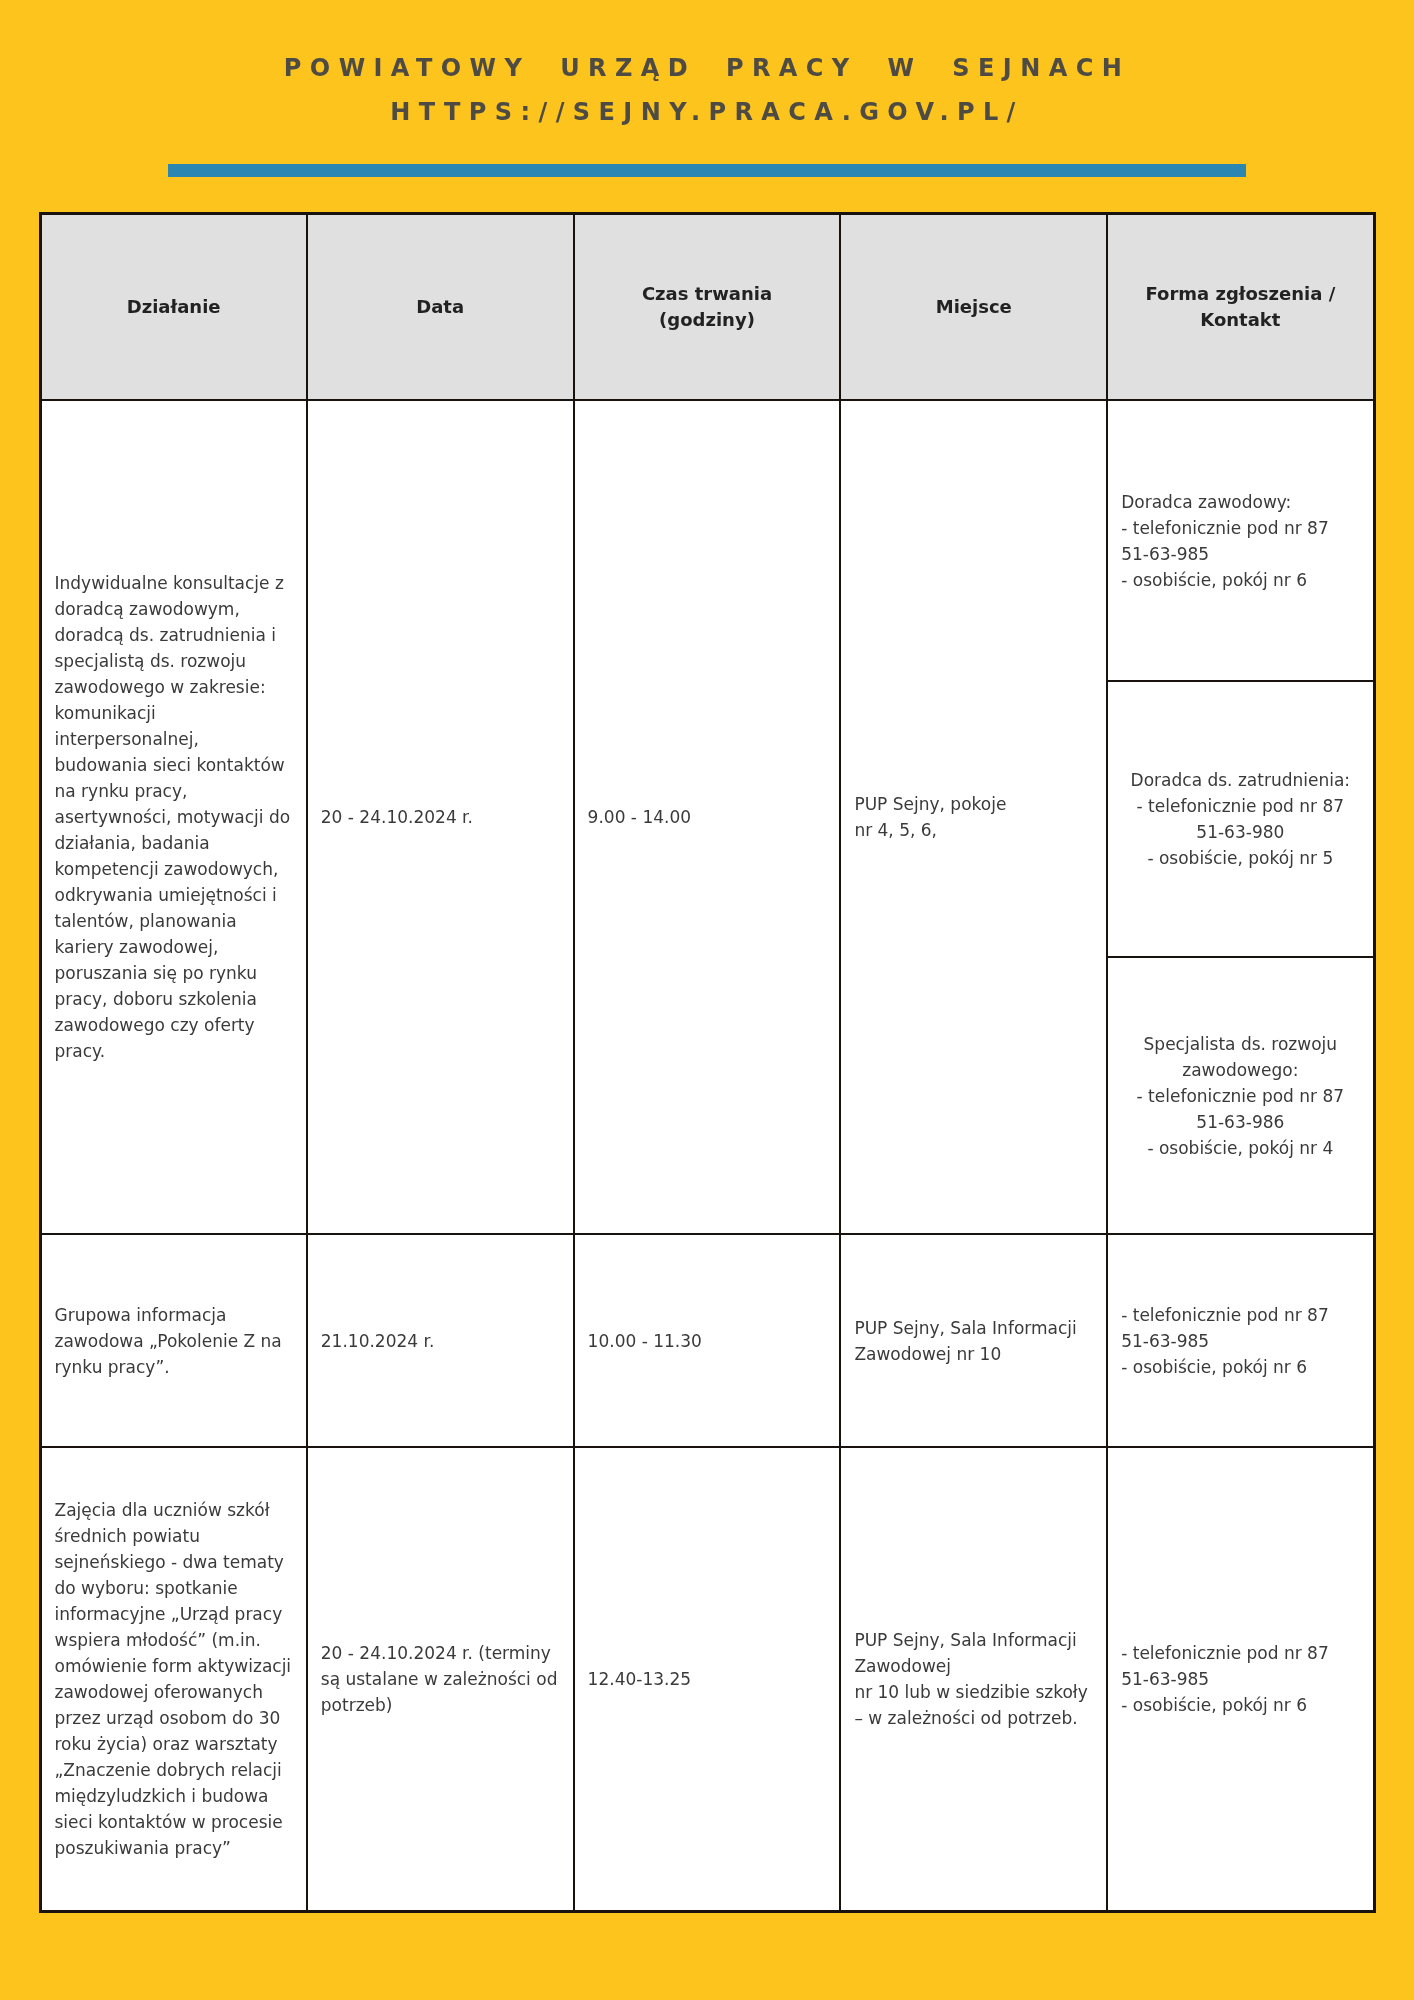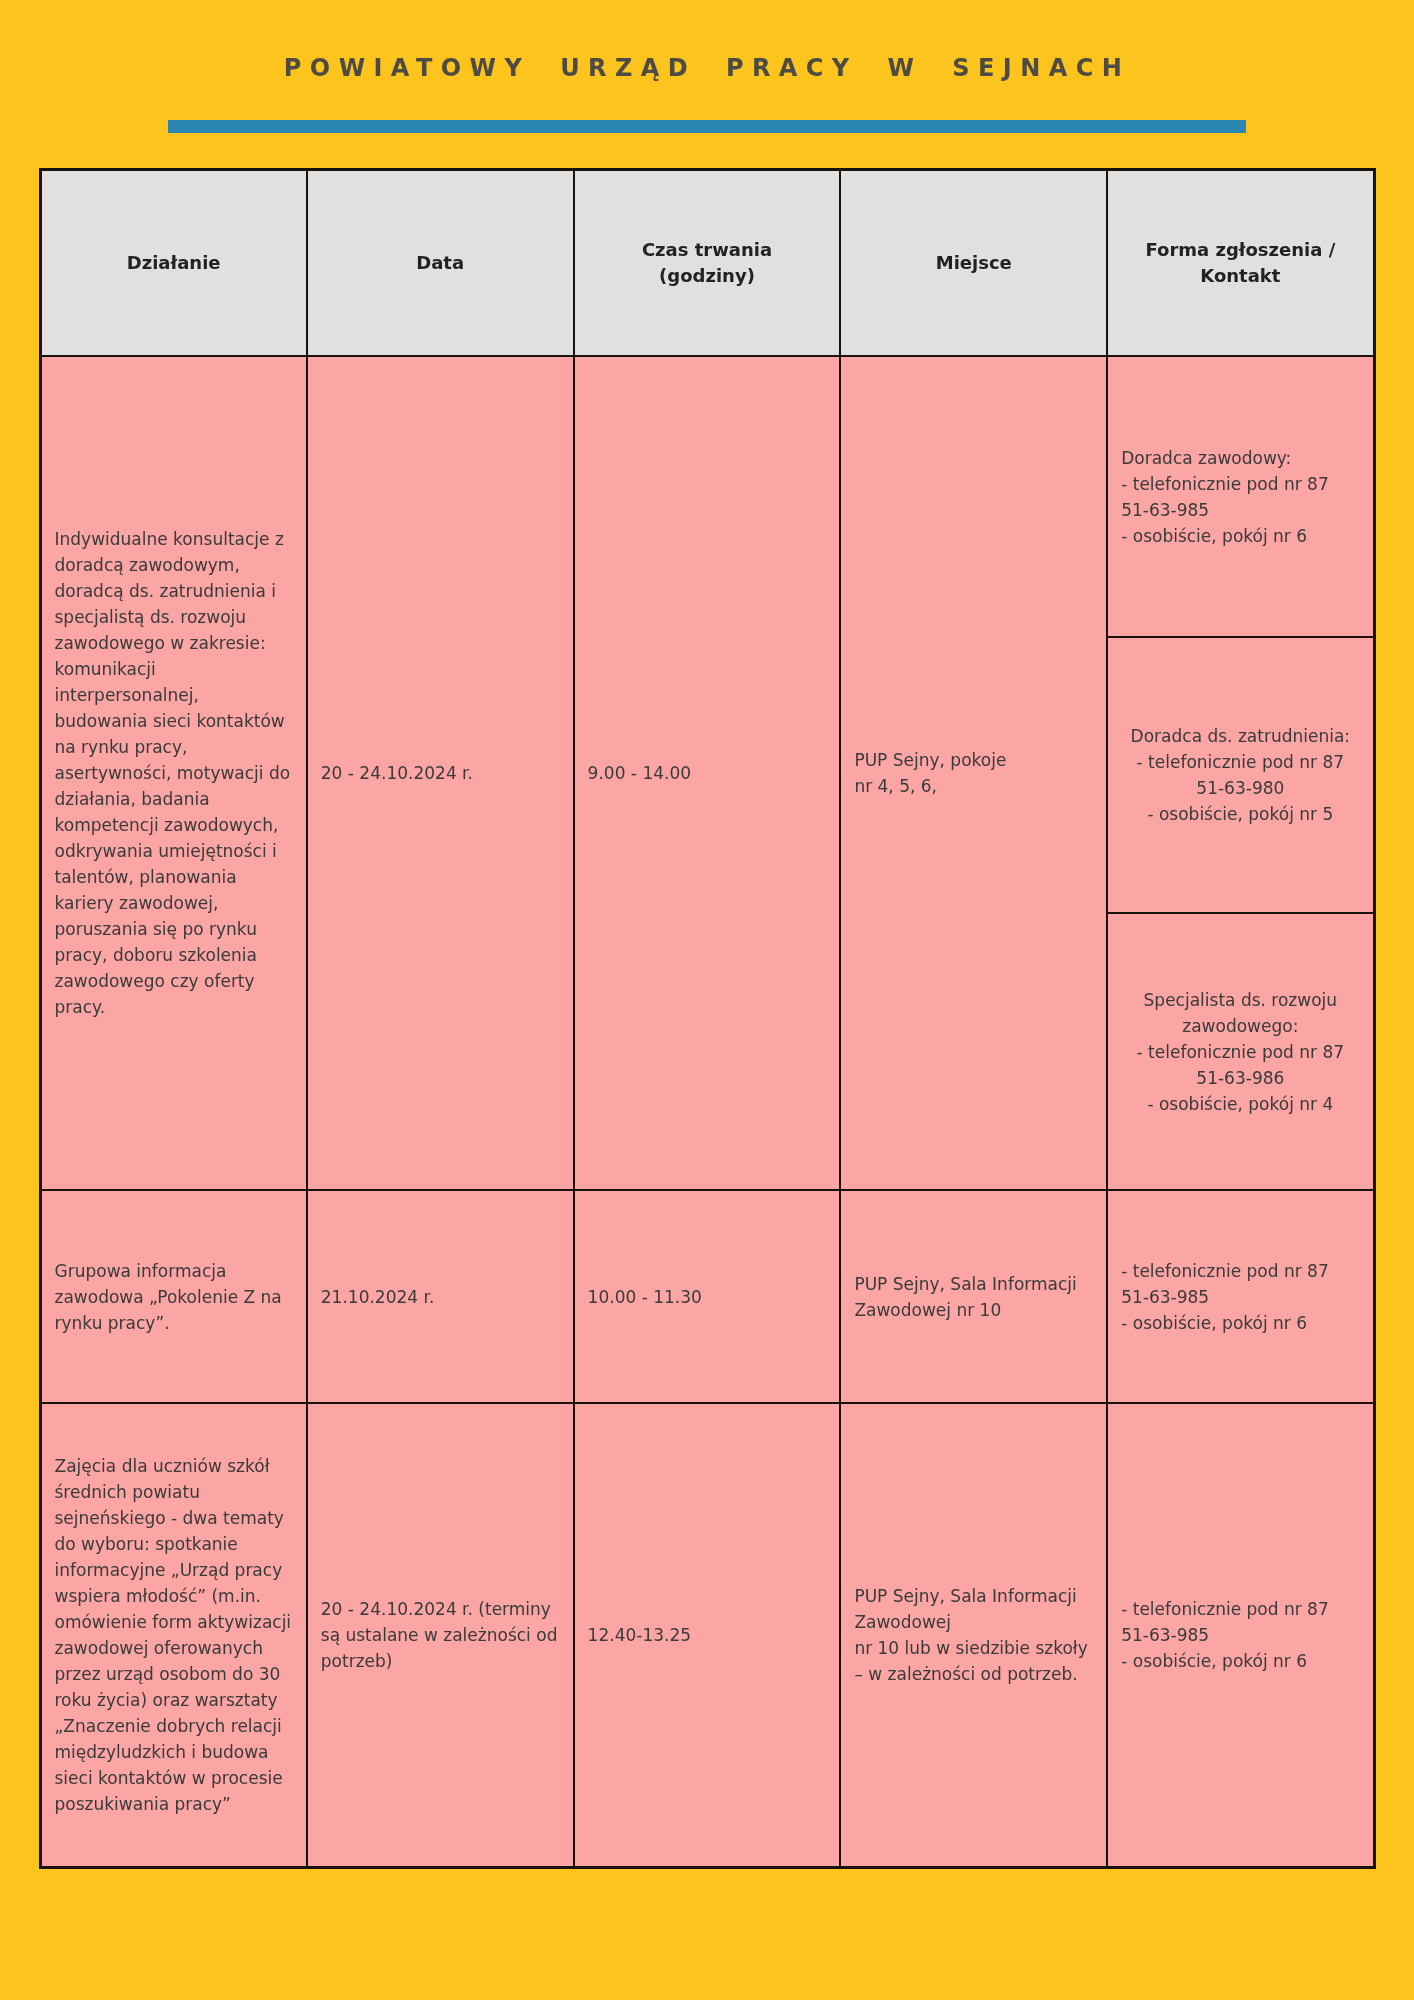--- a/index.html
+++ b/index.html
@@ -30,21 +30,21 @@
     width: 1078px;
     height: 13px;
     background: #2C86B2;
     margin: 30px auto 0 auto;
   }
   table.schedule {
     width: 1337px;
     margin: 35px auto 0 auto;
     border-collapse: collapse;
     table-layout: fixed;
-    background: #fca5a5;
+    background: #ffffff;
     border: 3px solid #191310;
   }
   table.schedule col { width: 20%; }
   table.schedule th,
   table.schedule td {
     border: 2px solid #191310;
     vertical-align: middle;
     color: #3A3A3A;
     font-size: 17px;
     line-height: 26px;
@@ -66,20 +66,21 @@
   tr.r1b td.sub { height: 254px; text-align: center; }
   tr.r1c td.sub { height: 255px; text-align: center; }
   tr.r2 td { height: 191px; }
   tr.r3 td { height: 442px; }
 </style>
 </head>
 <body>
 
 <div class="header">
   <div class="title-line">POWIATOWY URZĄD PRACY W SEJNACH</div>
+  <div class="title-line">HTTPS://SEJNY.PRACA.GOV.PL/</div>
 </div>
 
 <div class="divider"></div>
 
 <table class="schedule">
   <colgroup>
     <col>
       <col>
       <col>
       <col>

